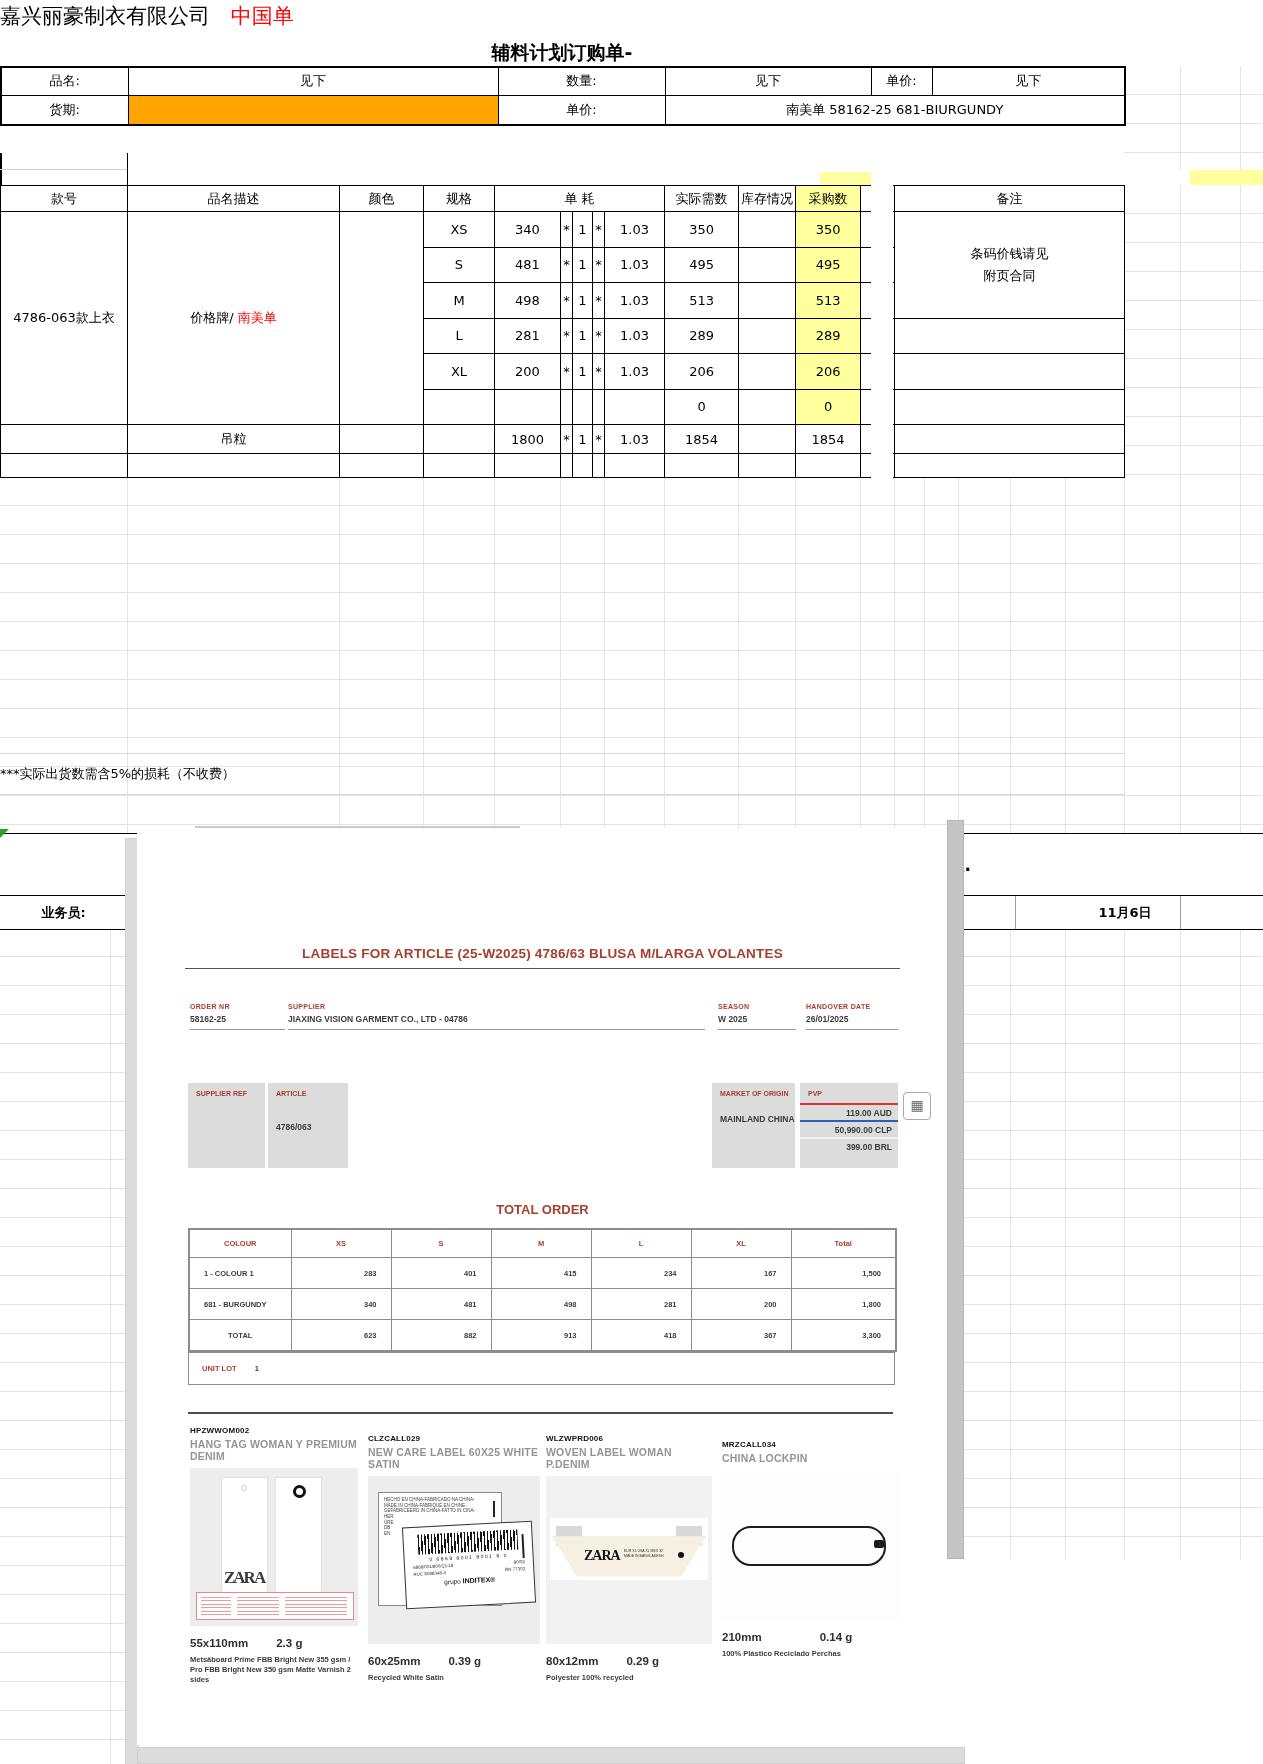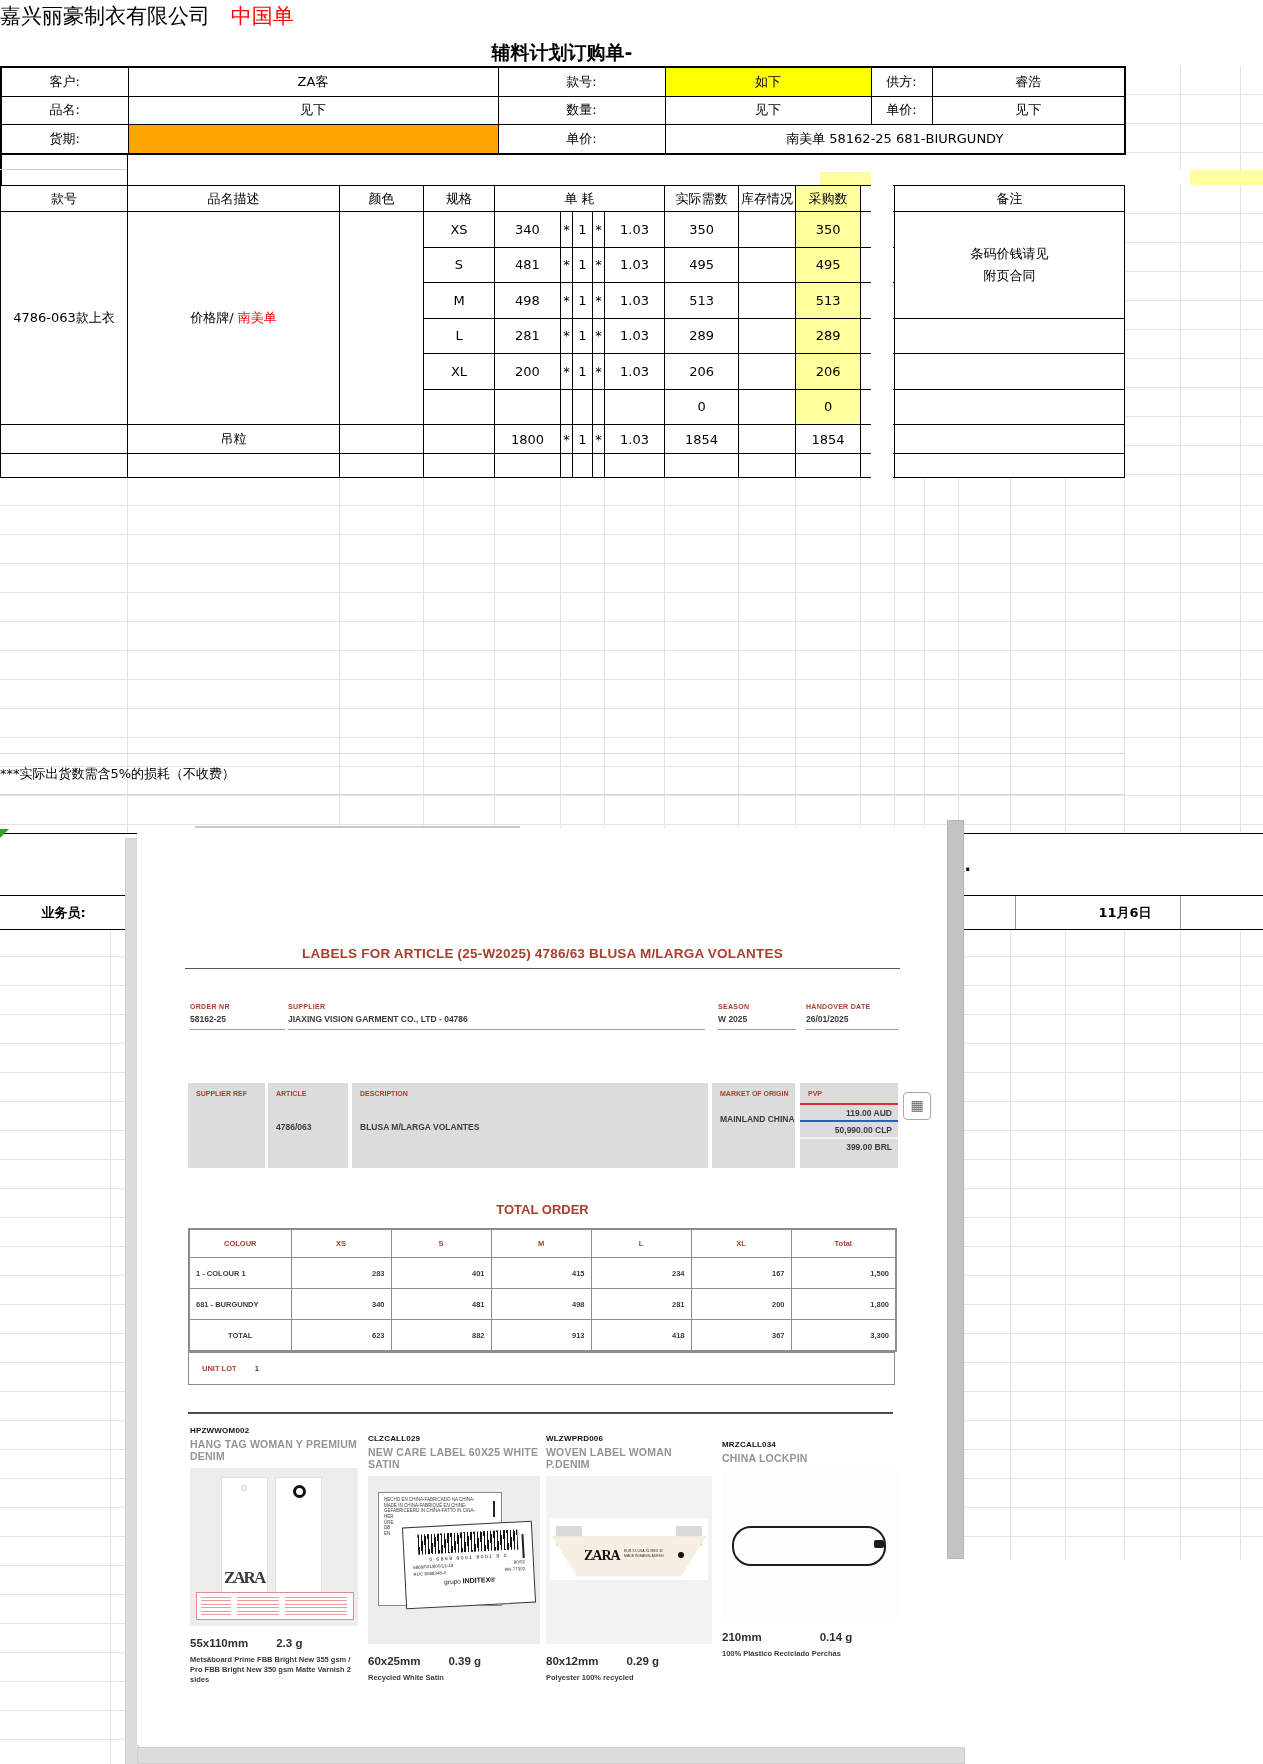--- a/index.html
+++ b/index.html
@@ -58,21 +58,21 @@
   .gbox{position:absolute;background:#dcdcdc;height:85px;}
   .gbox .lab{font-size:7px;font-weight:bold;padding:7px 0 0 8px;line-height:1.2;}
   .gbox .val{font-size:8.5px;font-weight:bold;padding:24px 0 0 8px;}
   .pvp-row{font-size:8.5px;font-weight:bold;text-align:right;padding:3px 6px 2px 0;}
   .pline{height:0;border-top:2px solid;}
   .calc{position:absolute;left:766px;top:264px;width:26px;height:26px;background:#fff;border:1px solid #a9a9a9;
         border-radius:4px;text-align:center;line-height:25px;font-size:14px;color:#666;}
   .to-title{position:absolute;left:48px;top:374px;width:715px;text-align:center;font-size:13px;font-weight:bold;}
   table.tot{position:absolute;left:51px;top:400px;width:707px;border-collapse:collapse;table-layout:fixed;
         border:2px solid #8c8c8c;}
-  table.tot td,table.tot th{border:1px solid #8c8c8c;font-size:7.5px;font-weight:bold;padding:0 6px;white-space:nowrap;overflow:hidden;}
+  table.tot td,table.tot th{border:1px solid #8c8c8c;font-size:7.5px;font-weight:bold;padding:0 14px;white-space:nowrap;overflow:hidden;}
   table.tot th{color:#a6402e;text-align:center;height:27px;}
   table.tot td{color:#3b3b3b;height:30px;}
   td.coln{text-align:left;padding-left:12px;}
   td.num{text-align:right;font-size:8px;}
   td.totlab{text-align:center;color:#a6402e;}
   .unitlot{position:absolute;left:51px;top:524px;width:705px;height:31px;border:1.5px solid #8c8c8c;
         font-size:7.5px;font-weight:bold;line-height:31px;}
   .unitlot .ul-lab{color:#a6402e;margin-left:13px;}
   .unitlot .ul-val{color:#3b3b3b;margin-left:16px;}
   .doc-rule2{position:absolute;left:51px;top:584px;width:705px;height:0;border-top:2px solid #4d4d4d;}
@@ -172,28 +172,20 @@
   <table class="xl form">
     <colgroup>
         <col style="width:127px">
         <col style="width:370px">
         <col style="width:167px">
         <col style="width:206px">
         <col style="width:61px">
         <col style="width:193px">
       </colgroup>
     <tbody>
-        <tr>
-      <td>客户:</td>
-      <td>ZA客</td>
-      <td>款号:</td>
-      <td class="ylw">如下</td>
-      <td>供方:</td>
-      <td>睿浩</td>
-    </tr>
     <tr style="height:28px;">
       <td>品名:</td>
       <td>见下</td>
       <td>数量:</td>
       <td>见下</td>
       <td>单价:</td>
       <td>见下</td>
     </tr>
     <tr style="height:30px;">
       <td>货期:</td>
@@ -411,24 +403,20 @@
       <div class="val">26/01/2025</div>
       <div class="ul"></div>
     </div>
 
     <div class="gbox" style="left:51px;top:255px;width:77px;">
       <div class="lab docred">SUPPLIER REF</div>
     </div>
     <div class="gbox" style="left:131px;top:255px;width:80px;">
       <div class="lab docred">ARTICLE</div>
       <div class="val">4786/063</div>
-    </div>
-    <div class="gbox" style="left:215px;top:255px;width:356px;">
-      <div class="lab docred">DESCRIPTION</div>
-      <div class="val">BLUSA M/LARGA VOLANTES</div>
     </div>
     <div class="gbox" style="left:575px;top:255px;width:83px;">
       <div class="lab docred">MARKET OF ORIGIN</div>
       <div class="val" style="padding-top:16px;">MAINLAND CHINA</div>
     </div>
     <div class="gbox" style="left:663px;top:255px;width:98px;">
       <div class="lab docred">PVP</div>
       <div class="pline" style="border-color:#e03131;margin-top:5px;"></div>
       <div class="pvp-row">119.00 AUD</div>
       <div class="pline" style="border-color:#2e5fb8;"></div>

